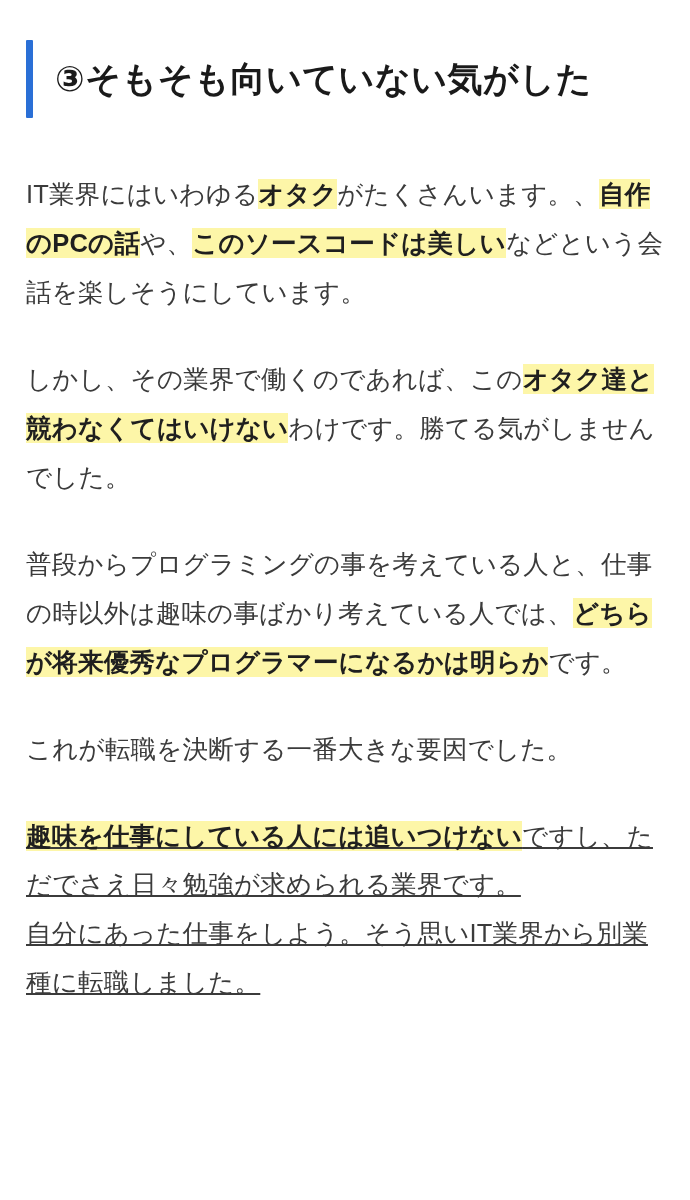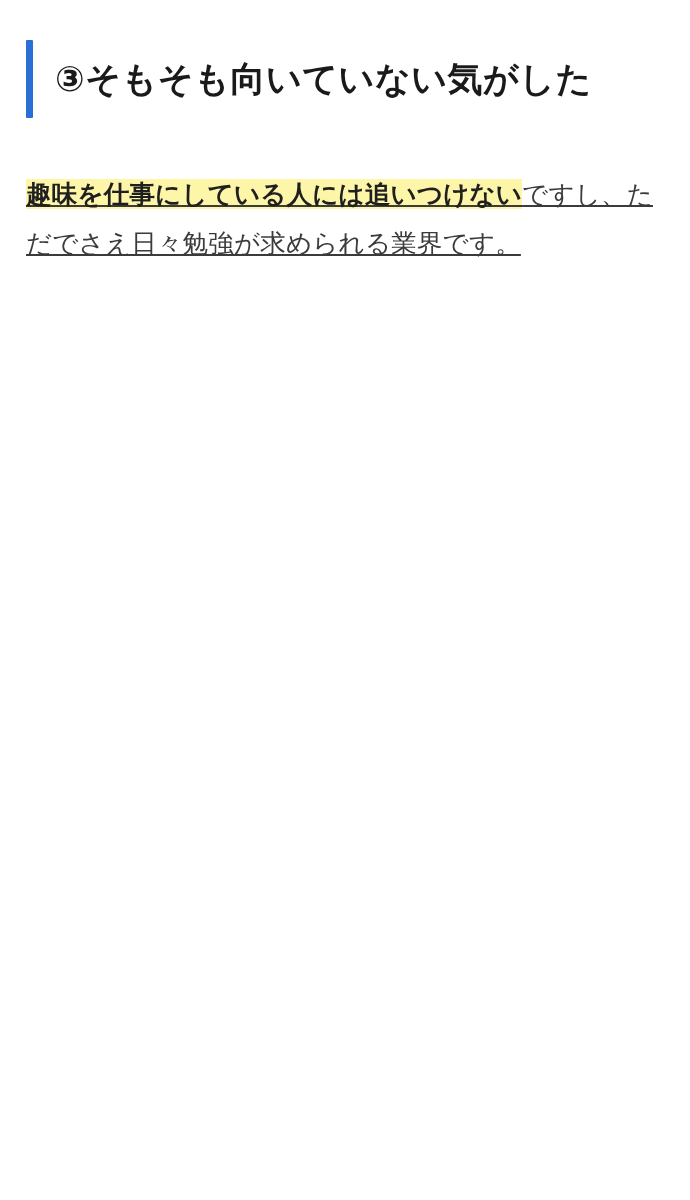--- a/index.html
+++ b/index.html
@@ -66,15 +66,19 @@
 </head>
 <body>
 
 <div class="page">
 
   <div class="heading">
     <div class="heading-bar"></div>
     <div class="heading-text">③そもそも向いていない気がした</div>
   </div>
 
-  <div class="body-block tight"><span class="hl">趣味を仕事にしている人には追いつけない</span><span>ですし、ただでさえ日々勉強が求められる業界です。</span><br></div>
+  <div class="body-block"><span>IT業界にはいわゆる</span><span class="hl">オタク</span><span>がたくさんいます。、</span><span class="hl">自作のPCの話</span><span>や、</span><span class="hl">このソースコードは美しい</span><span>などという会話を楽しそうにしています。</span></div>
+  <div class="body-block"><span>しかし、その業界で働くのであれば、この</span><span class="hl">オタク達と競わなくてはいけない</span><span>わけです。勝てる気がしませんでした。</span></div>
+  <div class="body-block"><span>普段からプログラミングの事を考えている人と、仕事の時以外は趣味の事ばかり考えている人では、</span><span class="hl">どちらが将来優秀なプログラマーになるかは明らか</span><span>です。</span></div>
+  <div class="body-block"><span>これが転職を決断する一番大きな要因でした。</span></div>
+  <div class="body-block tight"><span class="hl">趣味を仕事にしている人には追いつけない</span><span>ですし、ただでさえ日々勉強が求められる業界です。</span><br><span>自分にあった仕事をしよう。そう思いIT業界から別業種に転職しました。</span></div>
 
 </div>
 
 </body></html>

